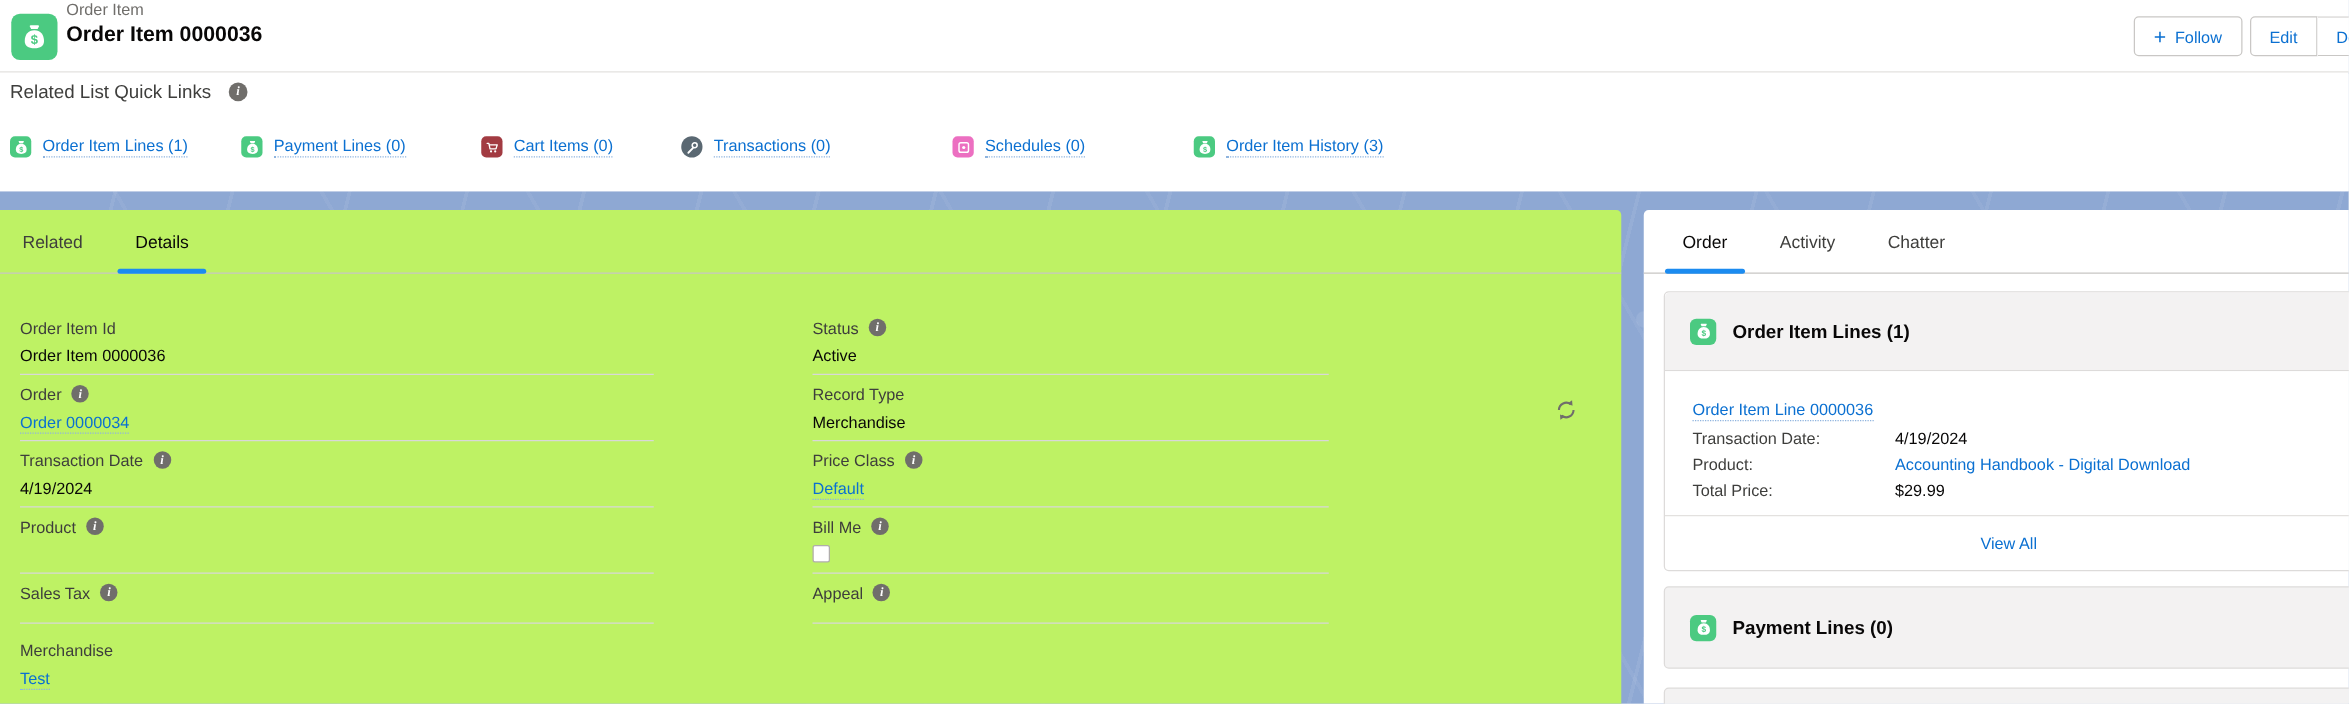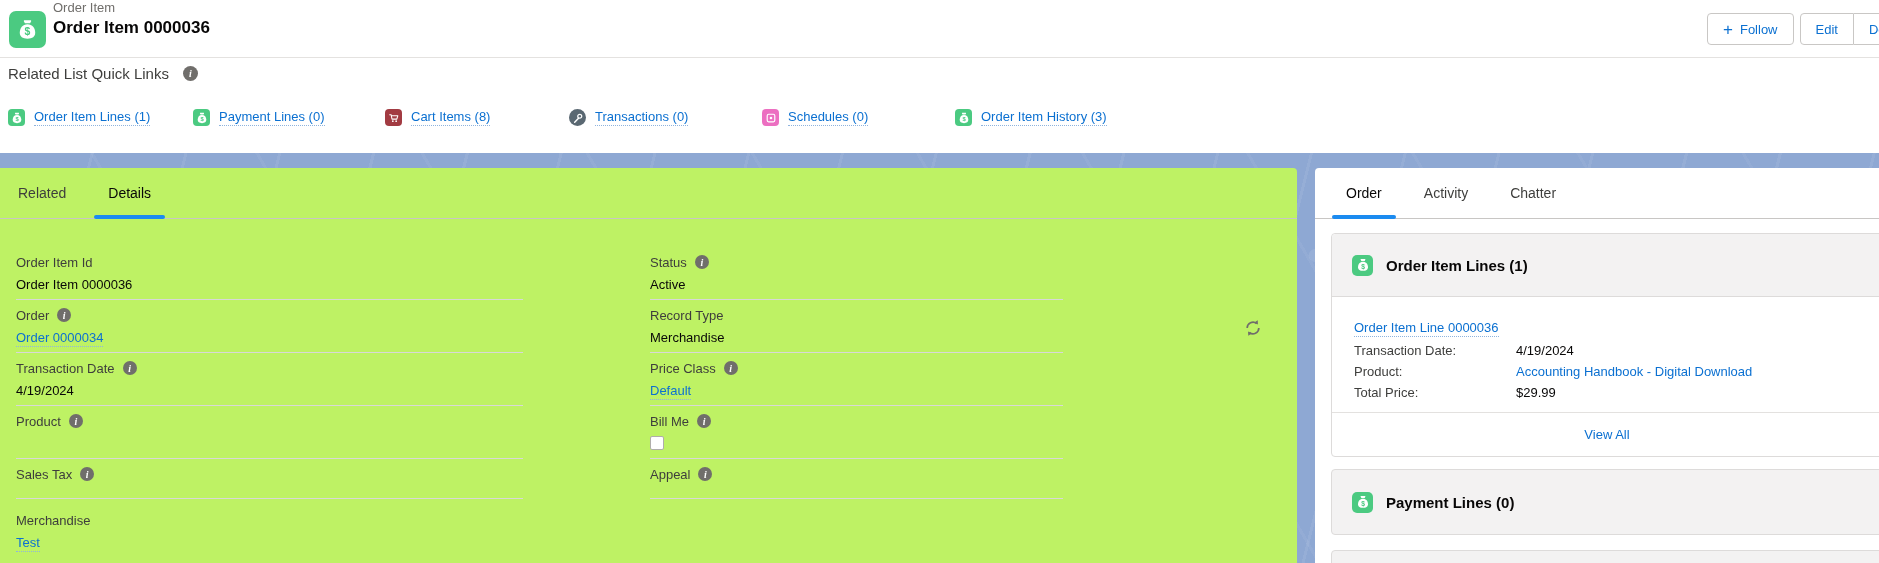--- a/index.html
+++ b/index.html
@@ -184,23 +184,23 @@
         </svg>
       </span>
     <span class="ql-label">Payment Lines (0)</span>
   </a>
   <a class="ql" style="left:385px">
     <span class="qlicon ic-red">
         <svg viewBox="0 0 24 24">
           <use href="#sym-cart"></use>
         </svg>
       </span>
-    <span class="ql-label">Cart Items (8)</span>
-  </a>
-  <a class="ql" style="left:569px">
+    <span class="ql-label">Cart Items (0)</span>
+  </a>
+  <a class="ql" style="left:545px">
     <span class="qlicon ic-slate">
         <svg viewBox="0 0 24 24">
           <use href="#sym-wrench"></use>
         </svg>
       </span>
     <span class="ql-label">Transactions (0)</span>
   </a>
   <a class="ql" style="left:762px">
     <span class="qlicon ic-pink">
         <svg viewBox="0 0 24 24">

